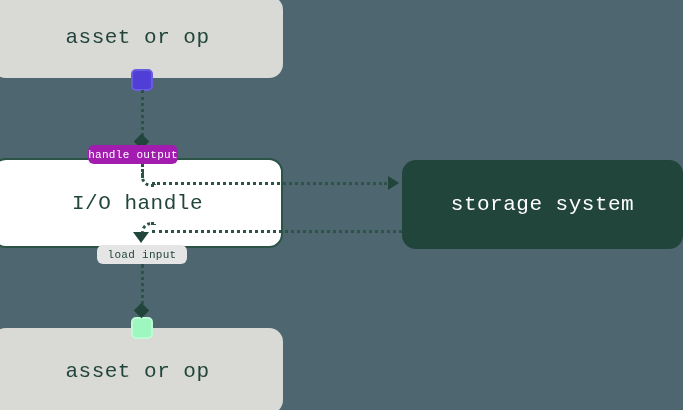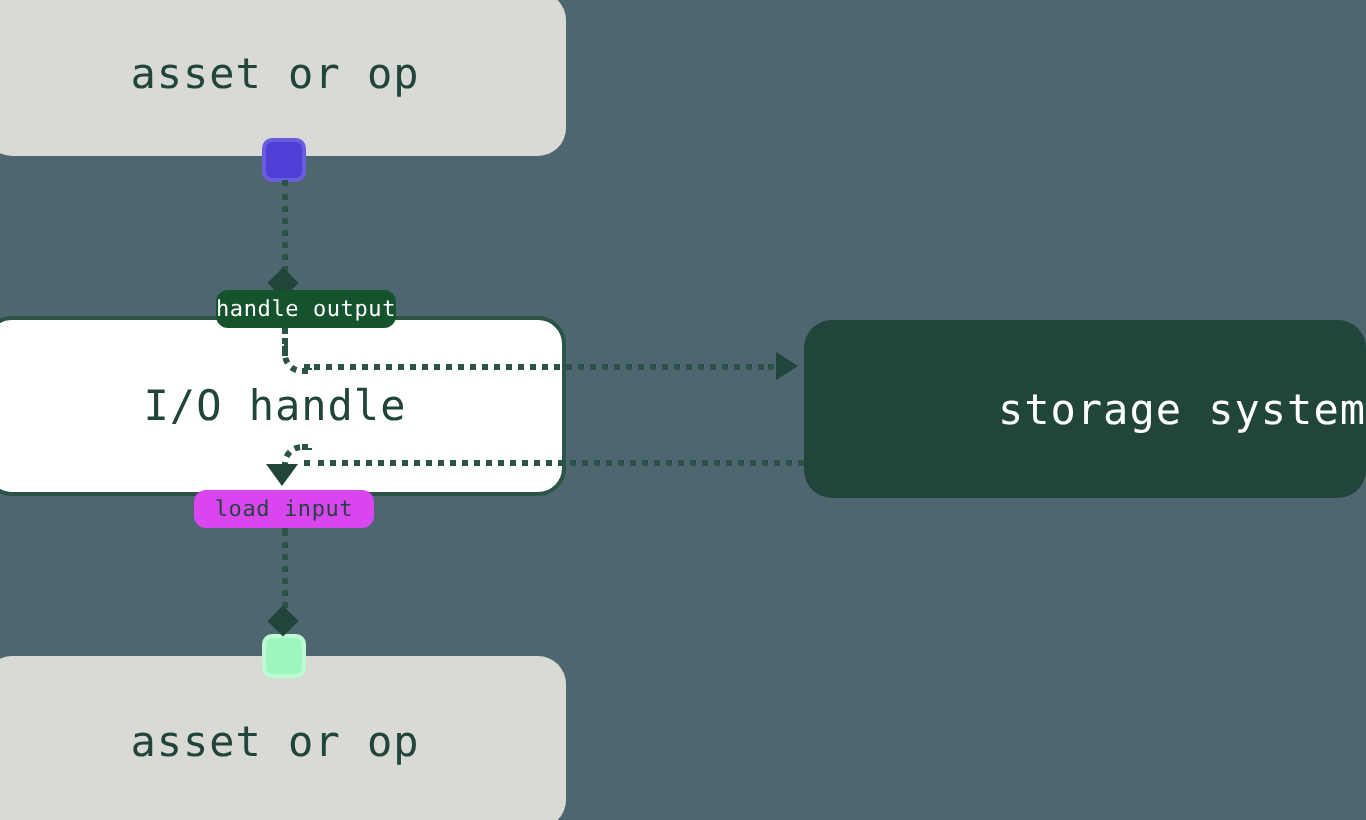--- a/index.html
+++ b/index.html
@@ -10,20 +10,21 @@
     width: 683px;
     height: 410px;
     background: #4e6670;
     font-family: "DejaVu Sans Mono", "Liberation Mono", monospace;
     overflow: hidden;
   }
   #canvas {
     position: relative;
     width: 683px;
     height: 330px;
+    font-family: Liberation Mono, monospace;
   }
   .node {
     position: absolute;
     box-sizing: border-box;
     display: flex;
     align-items: center;
     justify-content: center;
     border-radius: 14px;
     font-size: 21px;
     letter-spacing: 0.5px;
@@ -54,21 +55,20 @@
     color: #21453b;
     border: 2px solid #2b5446;
   }
   .node-storage {
     left: 402px;
     top: 160px;
     width: 281px;
     height: 89px;
     background: #21453b;
     color: #ffffff;
-    justify-content: flex-end;
   }
 
   
   .connector {
     position: absolute;
     box-sizing: border-box;
     width: 22px;
     height: 22px;
     border-radius: 5px;
   }
@@ -138,31 +138,31 @@
     display: flex;
     align-items: center;
     justify-content: center;
     border-radius: 6px;
     font-size: 11px;
     letter-spacing: 0.3px;
     height: 19px;
     white-space: nowrap;
   }
   .label-handle-output {
-    left: 108px;
+    left: 88px;
     top: 145px;
     width: 90px;
-    background: #14532d;
+    background: #a21caf;
     color: #ffffff;
   }
   .label-load-input {
     left: 97px;
     top: 245px;
     width: 90px;
-    background: #d946ef;
+    background: #e5e5e5;
     color: #21453b;
   }
 </style>
 </head>
 <body>
 
 <div id="canvas">
 
   <div class="node node-asset-top">
     <span>asset or op</span>

